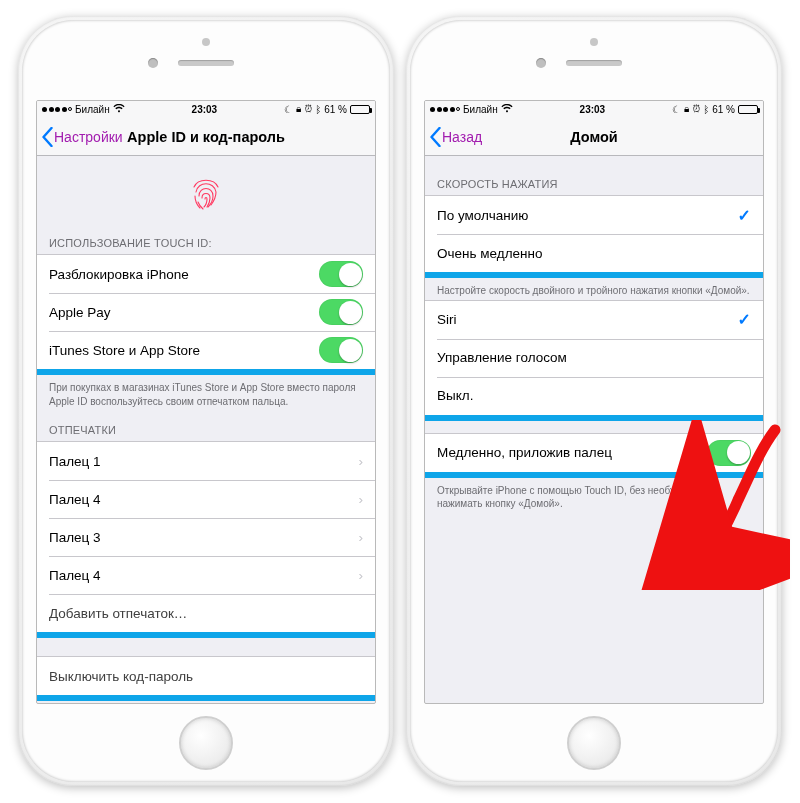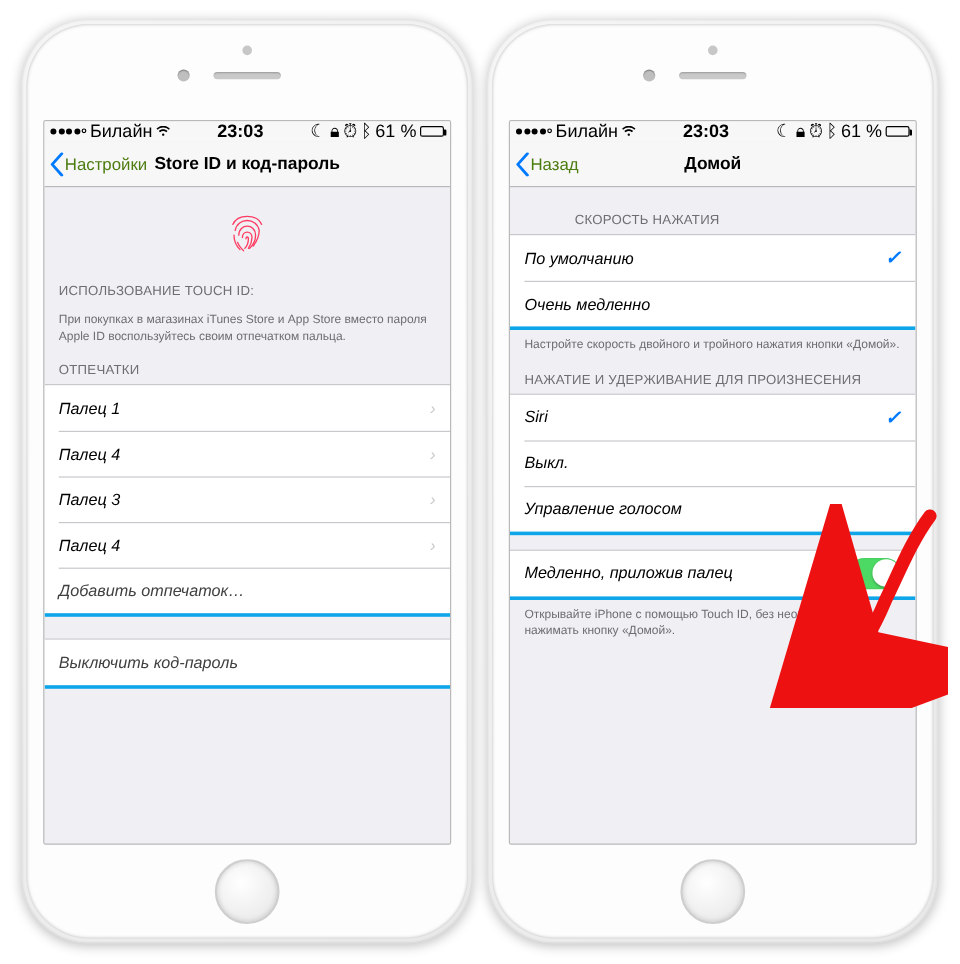--- a/index.html
+++ b/index.html
@@ -74,21 +74,21 @@
     border:2px solid #cfcfcf;
     background: radial-gradient(circle at 40% 35%, #fff, #e4e4e4);
     box-shadow: inset 0 0 4px rgba(0,0,0,.15);
   }
   
   .status {
     height:17px;
     background:#f7f7f8;
     display:flex; align-items:center; justify-content:space-between;
     padding: 0 5px;
-    font-size: 15px;
+    font-size: 10px;
     color:#000;
     border-bottom:1px solid rgba(0,0,0,0);
   }
   .status .sl, .status .sr { display:flex; align-items:center; gap:3px;}
   .dots { display:flex; gap:1.5px; }
   .dot { width:5px;height:5px;border-radius:50%;background:#000; }
   .dot.e { background:transparent; border:1px solid #000; width:4px;height:4px;}
   .batt {
     width:20px;height:9px;border:1px solid #000;border-radius:2px;position:relative;
   }
@@ -100,38 +100,38 @@
     background:#f7f7f8;
     border-bottom:1px solid #b8b8bc;
     position:relative;
     display:flex; align-items:center; justify-content:center;
   }
   .nav .title {
     font-weight:600; font-size:14.5px; color:#000;
   }
   .nav .back {
     position:absolute; left:4px; top:0; bottom:0;
-    display:flex; align-items:center; color:#4d7c0f;
+    display:flex; align-items:center; color:#a21caf;
     font-size:14px;
     cursor:pointer;
   }
   .nav .back svg { width:13px; height:20px; }
   .content {
     flex:1; overflow-y:auto;
     font-size: 13.5px;
   }
   .section-header {
     font-size: 11px;
     color:#6d6d72;
     padding: 14px 12px 5px;
     text-transform: uppercase;
     letter-spacing:.2px;
   }
-  .section-header.first { padding-top: 22px; margin-left: 42px;}
-  .rows { background:#fff; border-top:1px solid #c8c7cc; border-bottom:3px solid #0ea5e9;font-style:italic; }
+  .section-header.first { padding-top: 22px;}
+  .rows { background:#fff; border-top:1px solid #c8c7cc; border-bottom:6px solid #0ea5e9; }
   .row {
     min-height:38px;
     padding: 0 12px;
     display:flex; align-items:center; justify-content:space-between;
     position:relative;
   }
   .row + .row::before {
     content:""; position:absolute; top:0; left:12px; right:0;
     height:1px; background:#c8c7cc;
   }
@@ -205,39 +205,59 @@
           </div>
         </div>
 
         <div class="nav">
           <div class="back">
             <svg viewBox="0 0 12 20">
                 <path d="M10 1 2 10l8 9" stroke="#007aff" stroke-width="2.4" fill="none" stroke-linecap="round" stroke-linejoin="round"></path>
               </svg>
             <span>Настройки</span>
           </div>
-          <div class="title">Store ID и код-пароль</div>
+          <div class="title">Apple ID и код-пароль</div>
         </div>
 
         <div class="content">
           <div class="fp-wrap">
             <svg class="fp" viewBox="0 0 40 40">
               <g stroke="#ff3b62" stroke-width="1.1" fill="none" stroke-linecap="round">
                 <path d="M8 15c4-9 20-9 24 0"></path>
                 <path d="M10 20c2-11 18-11 20 0 0 4-2 9-5 13"></path>
                 <path d="M13 24c0-10 14-10 14 0 0 4-2 8-5 11"></path>
                 <path d="M16 26c0-6 8-6 8 0 0 3-1 6-3 9"></path>
                 <path d="M19 27c0-2 2-2 2 0 0 3-1 6-3 8"></path>
                 <path d="M9 24c0 5 2 9 5 12"></path>
                 <path d="M12 30c1 3 3 5 5 7"></path>
               </g>
             </svg>
           </div>
 
           <div class="section-header">ИСПОЛЬЗОВАНИЕ TOUCH ID:</div>
+          <div class="rows">
+            <div class="row">
+              <span class="label">Разблокировка iPhone</span>
+              <span class="tog">
+                  <span class="knob"></span>
+                </span>
+            </div>
+            <div class="row">
+              <span class="label">Apple Pay</span>
+              <span class="tog">
+                  <span class="knob"></span>
+                </span>
+            </div>
+            <div class="row">
+              <span class="label">iTunes Store и App Store</span>
+              <span class="tog">
+                  <span class="knob"></span>
+                </span>
+            </div>
+          </div>
           <div class="footer-text">При покупках в магазинах iTunes Store и App Store вместо пароля Apple ID воспользуйтесь своим отпечатком пальца.</div>
 
           <div class="section-header">ОТПЕЧАТКИ</div>
           <div class="rows">
             <div class="row">
               <span class="label">Палец 1</span>
               <span class="chev">›</span>
             </div>
             <div class="row">
               <span class="label">Палец 4</span>
@@ -323,31 +343,30 @@
             <div class="row">
               <span class="label">По умолчанию</span>
               <span class="check">✓</span>
             </div>
             <div class="row">
               <span class="label">Очень медленно</span>
             </div>
           </div>
           <div class="footer-text">Настройте скорость двойного и тройного нажатия кнопки «Домой».</div>
 
-          <div class="section-header">НАЖАТИЕ И УДЕРЖИВАНИЕ ДЛЯ ПРОИЗНЕСЕНИЯ</div>
           <div class="rows">
             <div class="row">
               <span class="label">Siri</span>
               <span class="check">✓</span>
             </div>
             <div class="row">
+              <span class="label">Управление голосом</span>
+            </div>
+            <div class="row">
               <span class="label">Выкл.</span>
-            </div>
-            <div class="row">
-              <span class="label">Управление голосом</span>
             </div>
           </div>
 
           <div style="height:12px"></div>
           <div class="rows">
             <div class="row">
               <span class="label">Медленно, приложив палец</span>
               <span class="tog">
                   <span class="knob"></span>
                 </span>

